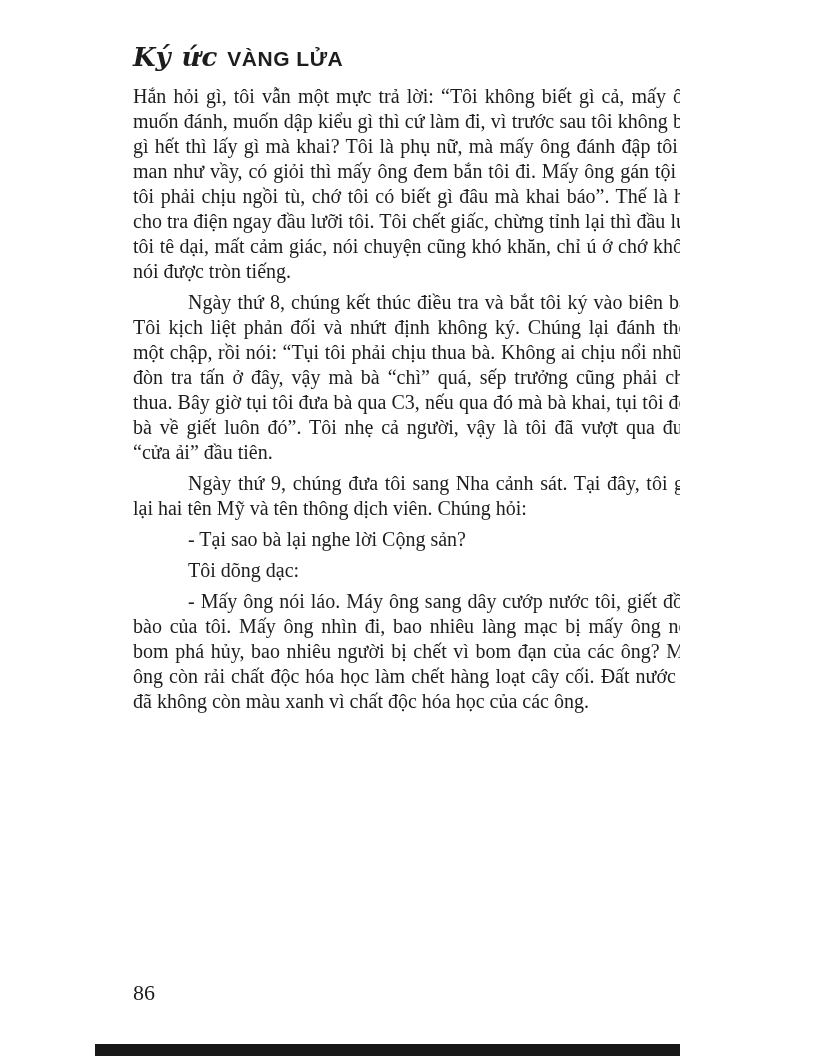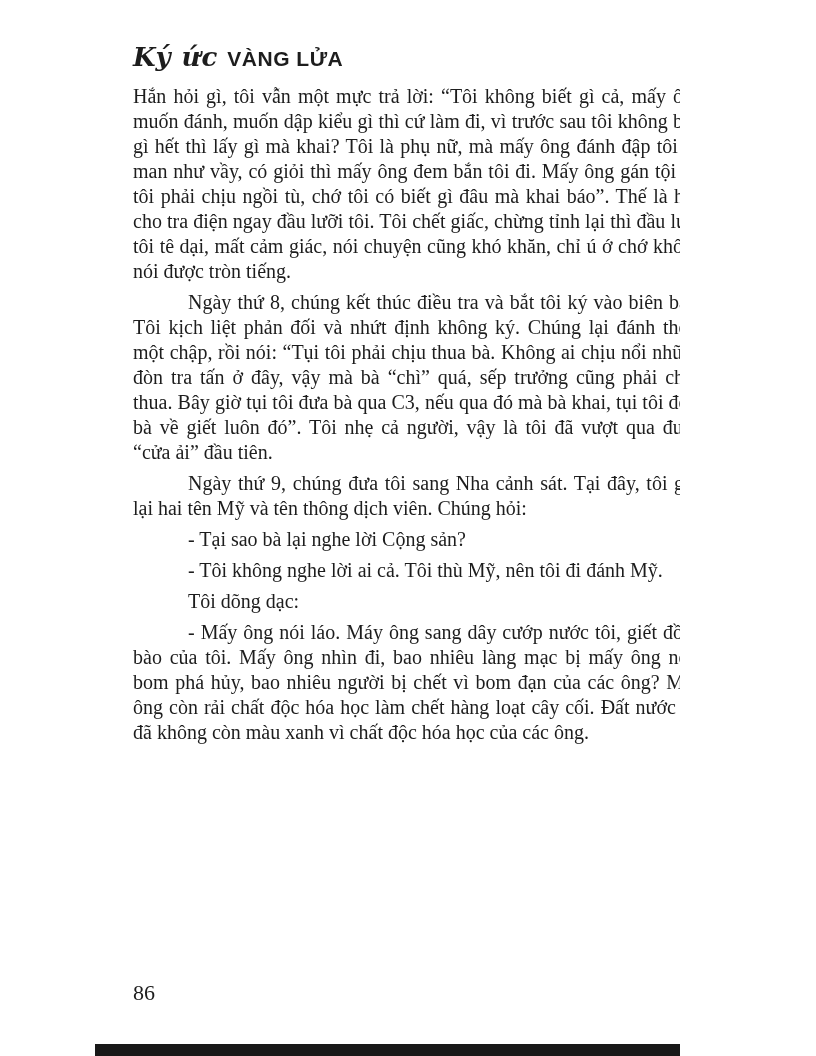--- a/index.html
+++ b/index.html
@@ -79,21 +79,20 @@
   <div class="header">
     <span class="series-title">Ký ức</span><span class="book-title">VÀNG LỬA</span>
   </div>
 
   <main class="text-column">
 
   <p class="no-indent">Hắn hỏi gì, tôi vẫn một mực trả lời: “Tôi không biết gì cả, mấy ông muốn đánh, muốn dập kiểu gì thì cứ làm đi, vì trước sau tôi không biết gì hết thì lấy gì mà khai? Tôi là phụ nữ, mà mấy ông đánh đập tôi dã man như vầy, có giỏi thì mấy ông đem bắn tôi đi. Mấy ông gán tội thì tôi phải chịu ngồi tù, chớ tôi có biết gì đâu mà khai báo”. Thế là hắn cho tra điện ngay đầu lưỡi tôi. Tôi chết giấc, chừng tỉnh lại thì đầu lưỡi tôi tê dại, mất cảm giác, nói chuyện cũng khó khăn, chỉ ú ớ chớ không nói được tròn tiếng.</p>
       <p class="indent">Ngày thứ 8, chúng kết thúc điều tra và bắt tôi ký vào biên bản. Tôi kịch liệt phản đối và nhứt định không ký. Chúng lại đánh thêm một chập, rồi nói: “Tụi tôi phải chịu thua bà. Không ai chịu nổi những đòn tra tấn ở đây, vậy mà bà “chì” quá, sếp trưởng cũng phải chào thua. Bây giờ tụi tôi đưa bà qua C3, nếu qua đó mà bà khai, tụi tôi đem bà về giết luôn đó”. Tôi nhẹ cả người, vậy là tôi đã vượt qua được “cửa ải” đầu tiên.</p>
       <p class="indent">Ngày thứ 9, chúng đưa tôi sang Nha cảnh sát. Tại đây, tôi gặp lại hai tên Mỹ và tên thông dịch viên. Chúng hỏi:</p>
       <p class="indent">- Tại sao bà lại nghe lời Cộng sản?</p>
-      <p class="indent">- Tôi không nghe lời ai cả. Tôi thù Mỹ, nên tôi đi đánh Mỹ.</p>
       <p class="indent">Tôi dõng dạc:</p>
       <p class="indent">- Mấy ông nói láo. Máy ông sang dây cướp nước tôi, giết đồng bào của tôi. Mấy ông nhìn đi, bao nhiêu làng mạc bị mấy ông ném bom phá hủy, bao nhiêu người bị chết vì bom đạn của các ông? Mấy ông còn rải chất độc hóa học làm chết hàng loạt cây cối. Đất nước tôi đã không còn màu xanh vì chất độc hóa học của các ông.</p>
     </main>
 
   <div class="page-number">86</div>
 
   <div class="scan-bar"></div>
 
 </div>
 

